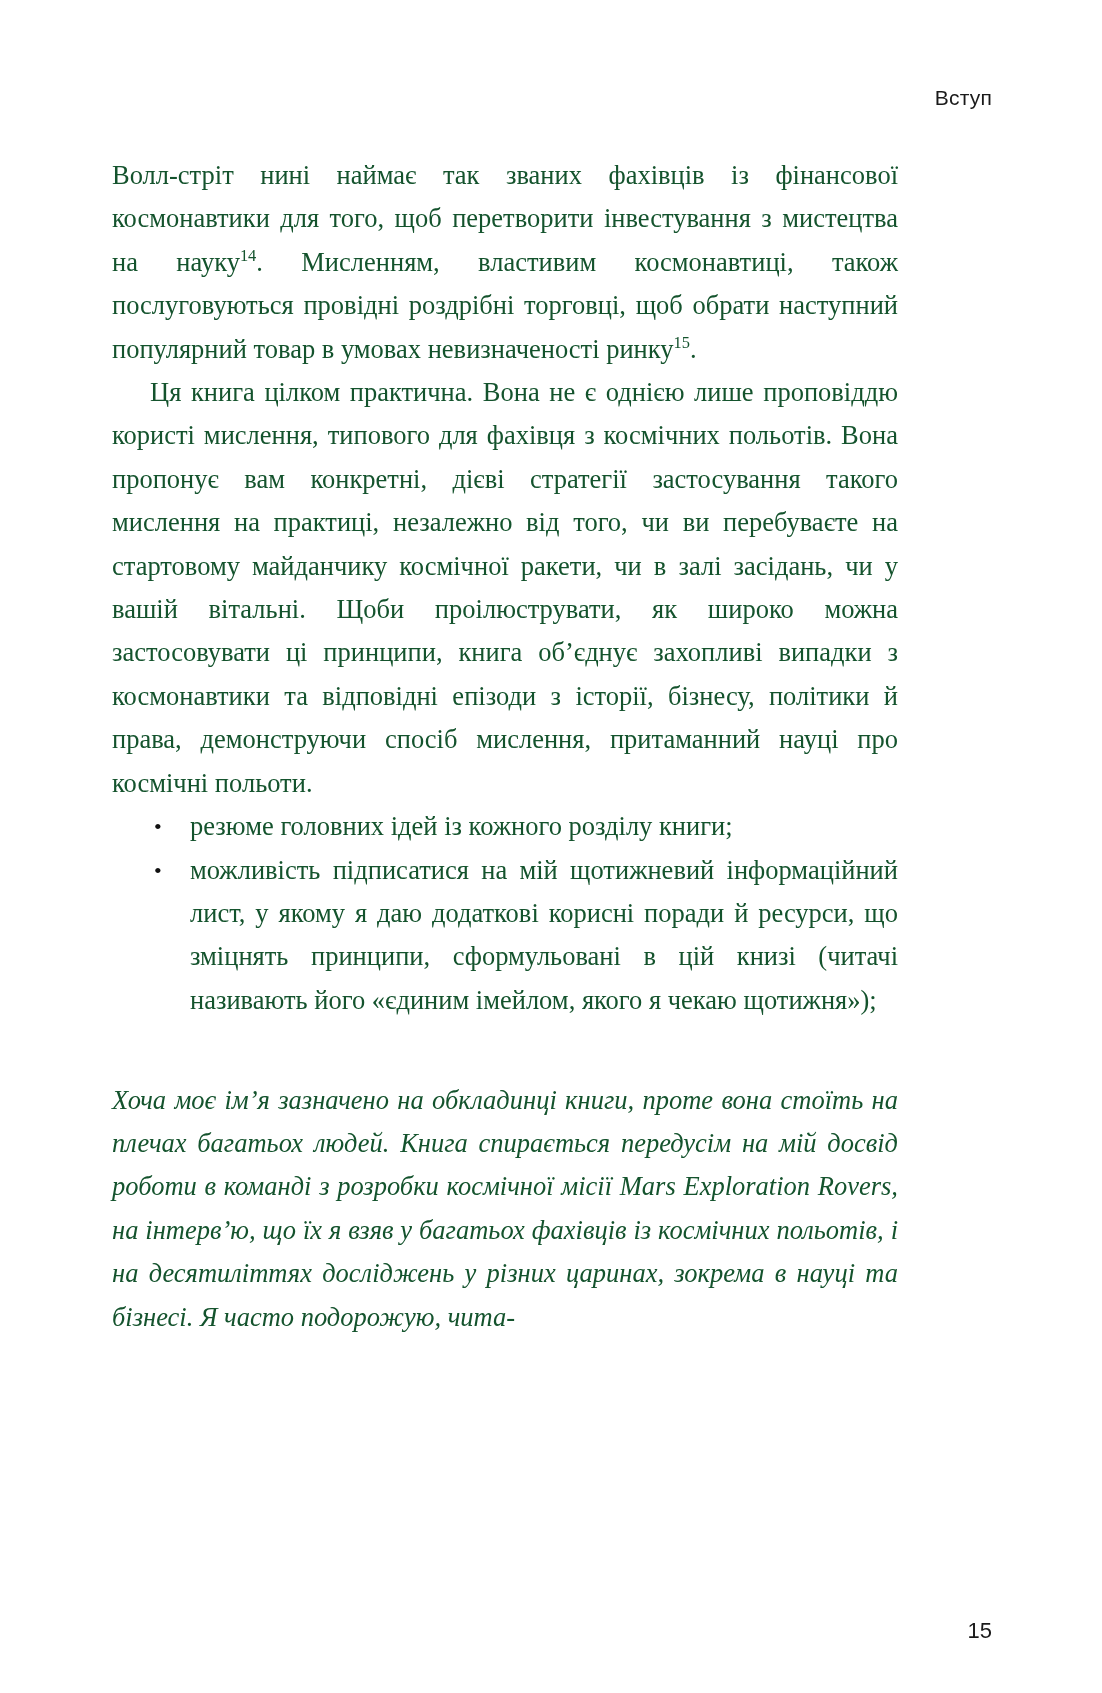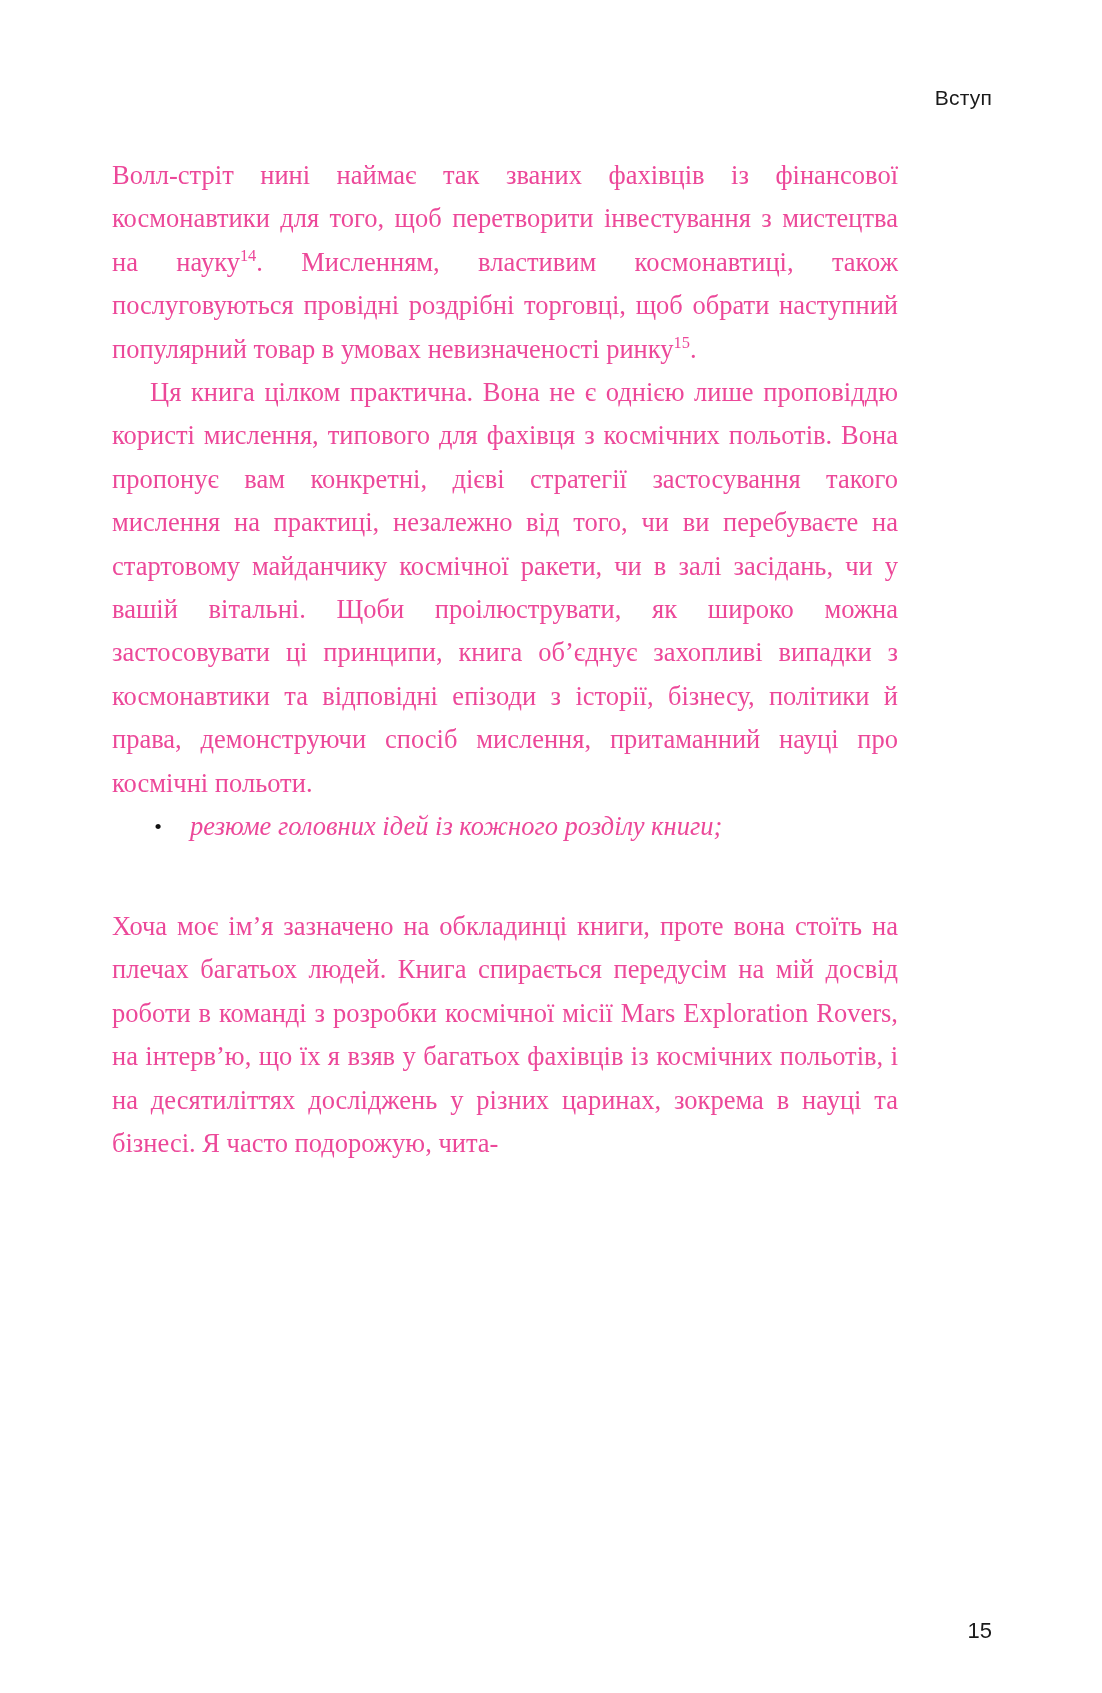--- a/index.html
+++ b/index.html
@@ -30,21 +30,21 @@
 
   
   .textblock {
     position: absolute;
     top: 106px;
     left: 112px;
     width: 786px;
     font-family: "Liberation Serif", serif;
     font-size: 26.5px;
     line-height: 43.4px;
-    color: #ec4899;
+    color: #14532d;
     text-align: justify;
     text-justify: inter-word;
     -webkit-hyphens: none;
     hyphens: none;
   }
 
   .para {
     margin: 0;
     text-indent: 0;
   }
@@ -65,39 +65,39 @@
   ul.bullets {
     list-style: none;
     margin: 0;
     padding: 0;
   }
   ul.bullets > li {
     position: relative;
     padding-left: 78px;
     margin: 0;
     text-align: justify;
-    font-style: italic;
   }
   ul.bullets > li::before {
     content: "\2022";
     position: absolute;
     left: 42px;
     top: 0;
     font-size: 22px;
     line-height: 43.4px;
     color: #111111;
   }
 
   .gap {
     height: 43.4px;
   }
 
   
   .closing {
     margin-top: 13px;
+    font-style: italic;
   }
 
   
   .folio {
     position: absolute;
     bottom: 97px;
     right: 110px;
     font-family: "Liberation Sans", sans-serif;
     font-size: 22px;
     color: #1a1a1a;
@@ -112,20 +112,21 @@
 
   <div class="textblock">
 
     <p class="para"><span>Волл-стріт нині наймає так званих фахівців із фінансової космонавтики для того, щоб перетворити інвестування з мистецтва на науку</span><sup class="fn">14</sup><span>. Мисленням, властивим космонавтиці, також послуговуються провідні роздрібні торговці, щоб обрати наступний популярний товар в умовах невизначеності ринку</span><sup class="fn">15</sup><span>.</span></p>
 
     <p class="para indent">Ця книга цілком практична. Вона не є однією лише проповіддю користі мислення, типового для фахівця з космічних польотів. Вона пропонує вам конкретні, дієві стратегії застосування такого мислення на практиці, незалежно від того, чи ви перебуваєте на стартовому майданчику космічної ракети, чи в залі засідань, чи у вашій вітальні. Щоби проілюструвати, як широко можна застосовувати ці принципи, книга об’єднує захопливі випадки з космонавтики та відповідні епізоди з історії, бізнесу, політики й права, демонструючи спосіб мислення, притаманний науці про космічні польоти.</p>
 
 
     <ul class="bullets">
       <li>резюме головних ідей із кожного розділу книги;</li>
+      <li>можливість підписатися на мій щотижневий інформаційний лист, у якому я даю додаткові корисні поради й ресурси, що зміцнять принципи, сформульовані в цій книзі (читачі називають його «єдиним імейлом, якого я чекаю щотижня»);</li>
     </ul>
 
     <div class="gap"></div>
 
     <p class="para closing">Хоча моє ім’я зазначено на обкладинці книги, проте вона стоїть на плечах багатьох людей. Книга спирається передусім на мій досвід роботи в команді з розробки космічної місії Mars Exploration Rovers, на інтерв’ю, що їх я взяв у багатьох фахівців із космічних польотів, і на десятиліттях досліджень у різних царинах, зокрема в науці та бізнесі. Я часто подорожую, чита-</p>
 
   </div>
 
   <div class="folio">15</div>
 

